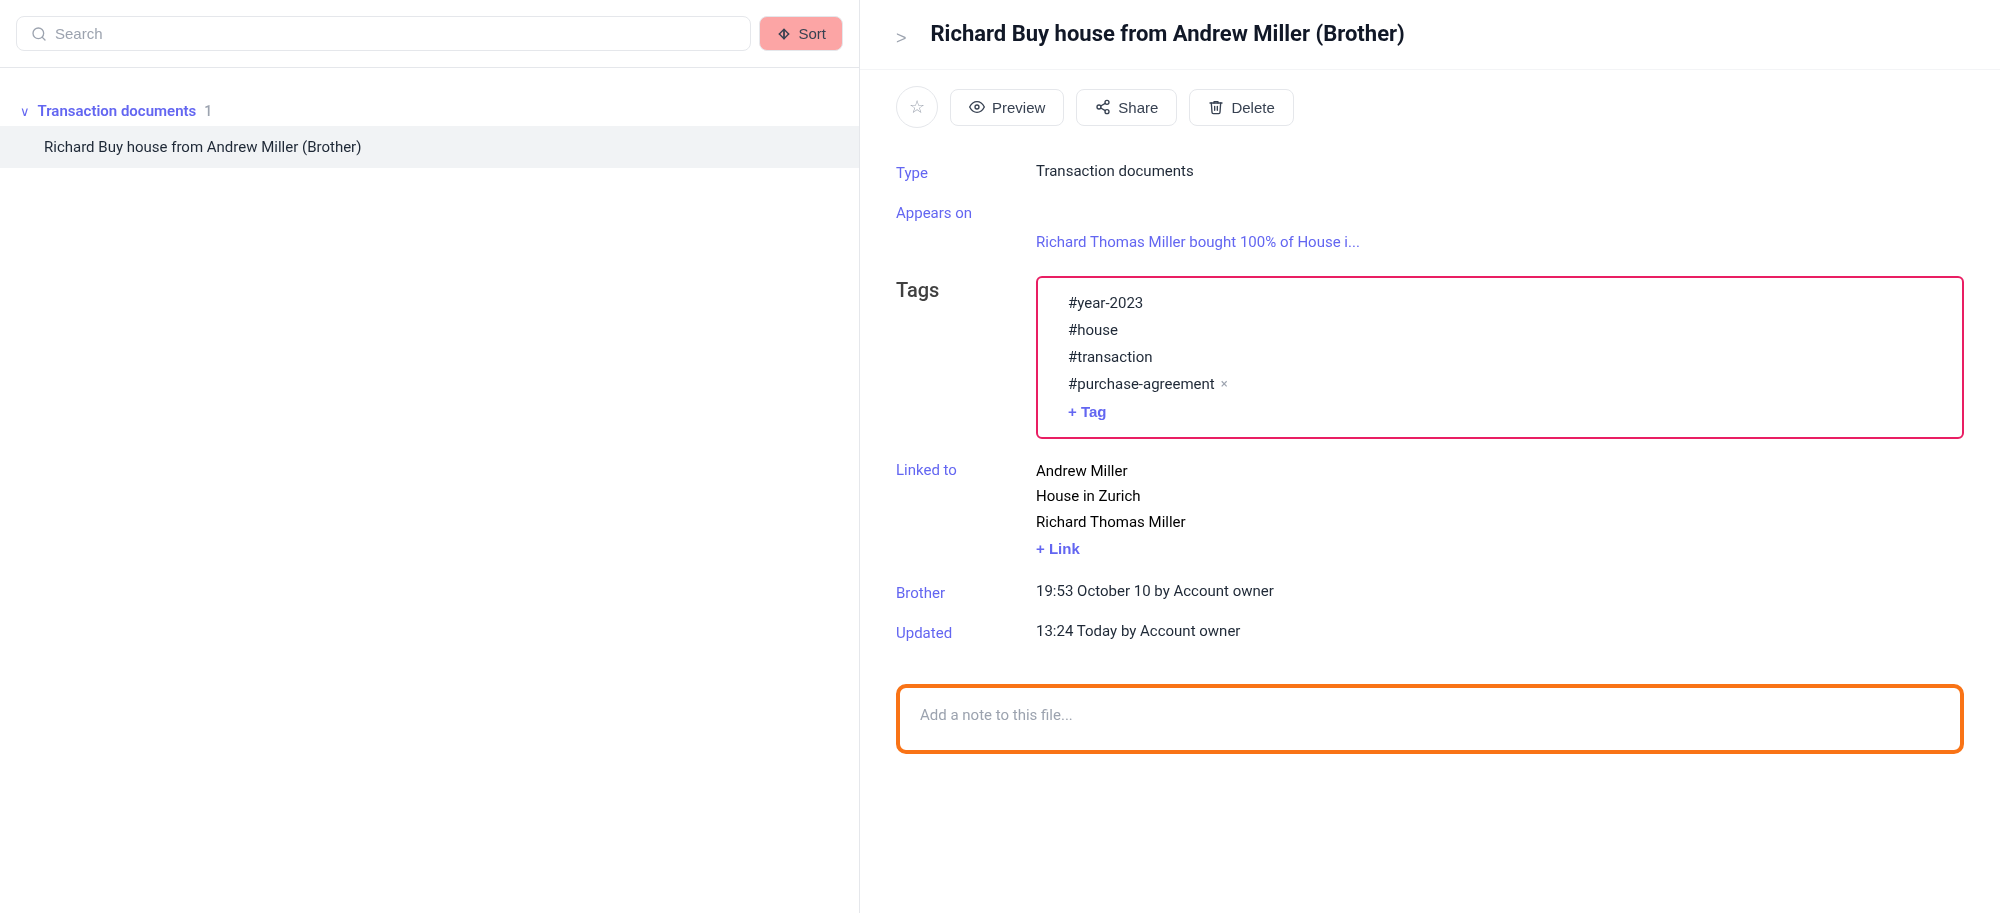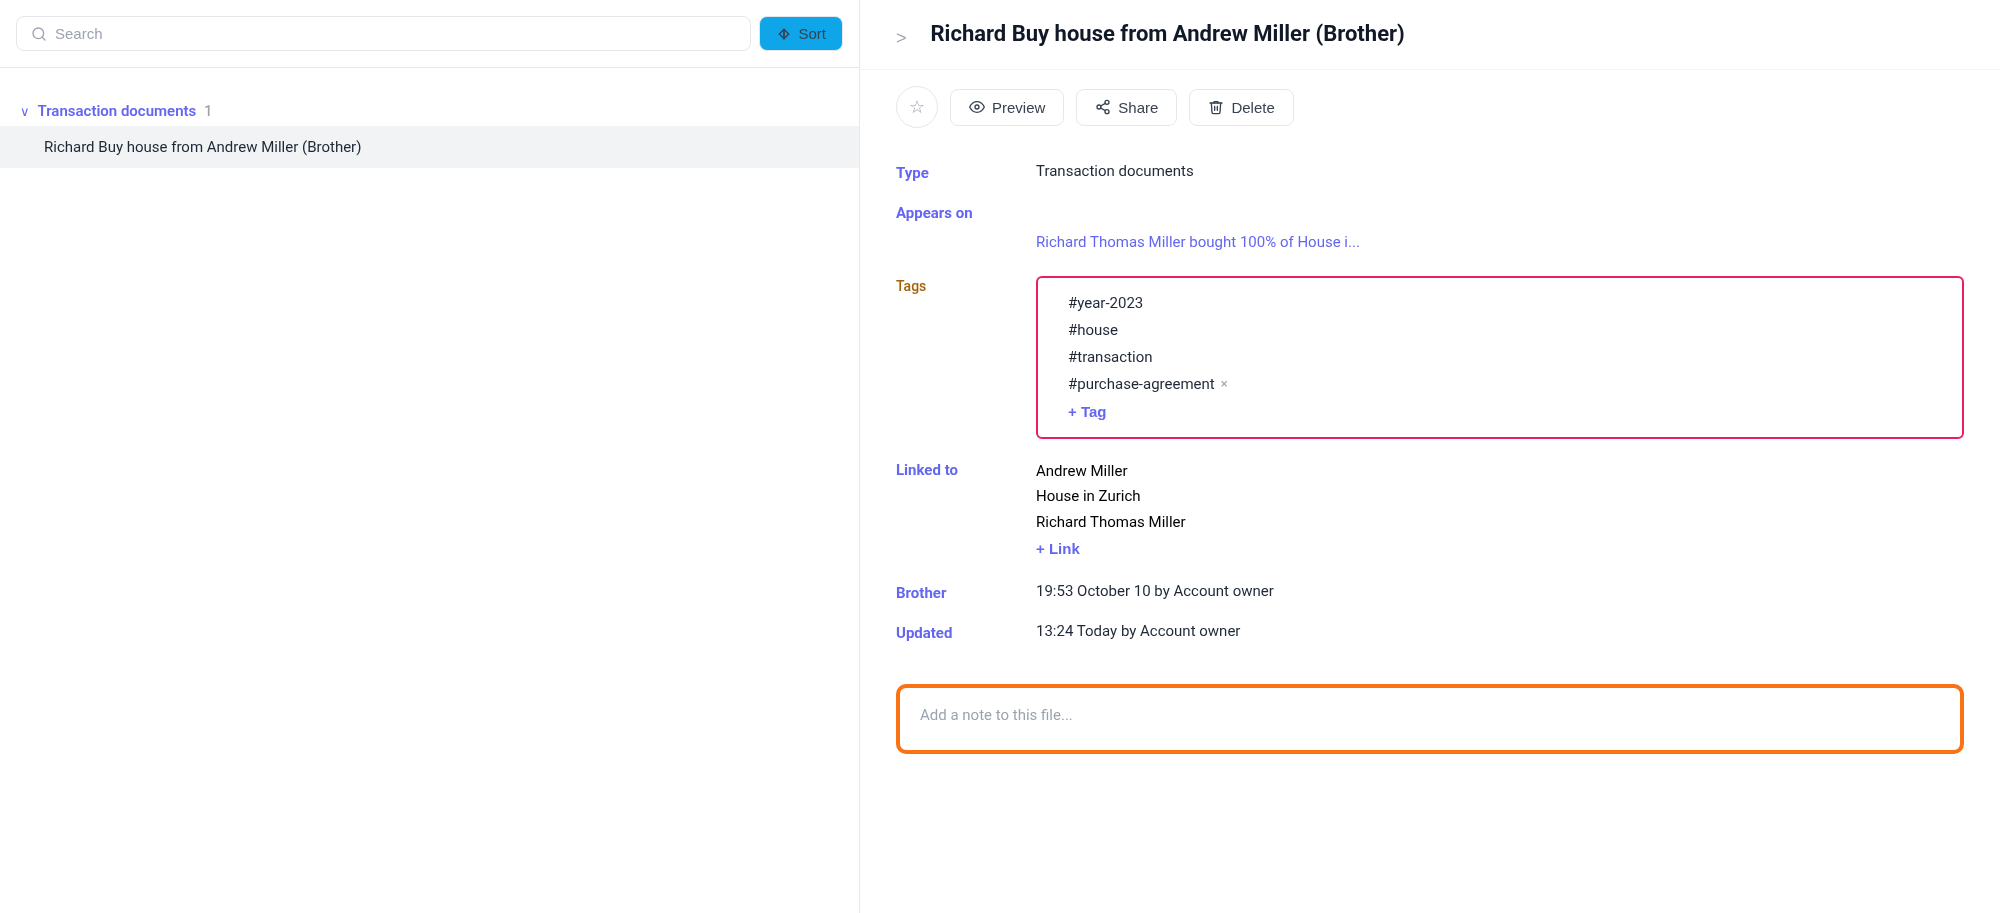--- a/index.html
+++ b/index.html
@@ -60,21 +60,21 @@
       color: #9ca3af;
     }
 
     .sort-button {
       display: flex;
       align-items: center;
       gap: 6px;
       border: 1px solid #e5e7eb;
       border-radius: 8px;
       padding: 8px 16px;
-      background: #0ea5e9;
+      background: #fca5a5;
       cursor: pointer;
       font-size: 15px;
       color: #374151;
       white-space: nowrap;
     }
 
     .list-area {
       padding: 16px 0;
       flex: 1;
       overflow-y: auto;
@@ -195,21 +195,21 @@
       display: flex;
       align-items: flex-start;
       padding: 10px 0;
       min-height: 40px;
     }
 
     .field-label {
       width: 140px;
       font-size: 15px;
       color: #6366f1;
-      font-weight: 700;
+      font-weight: 400;
       flex-shrink: 0;
       padding-top: 2px;
     }
 
     .field-value {
       font-size: 15px;
       color: #1f2937;
       flex: 1;
     }
 
@@ -229,22 +229,22 @@
     }
 
     .tag-row {
       display: flex;
       align-items: flex-start;
       padding: 10px 0;
     }
 
     .tag-label {
       width: 140px;
-      font-size: 14px;
-      color: #a16207;
+      font-size: 20px;
+      color: #404040;
       font-weight: 500;
       flex-shrink: 0;
       padding-top: 2px;
     }
 
     .tag-item {
       font-size: 15px;
       color: #1f2937;
       line-height: 1.8;
       display: flex;

